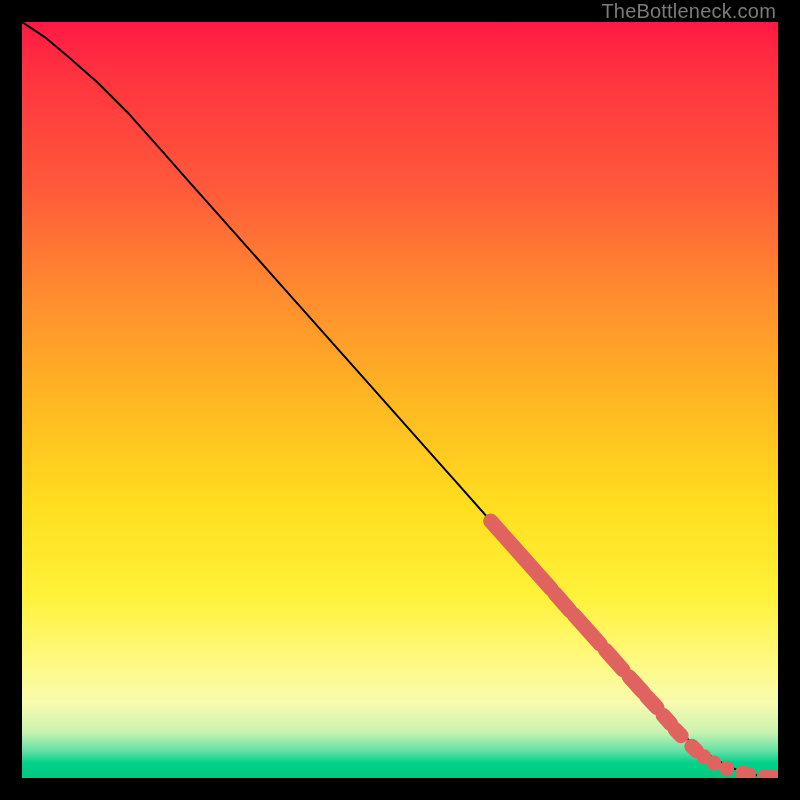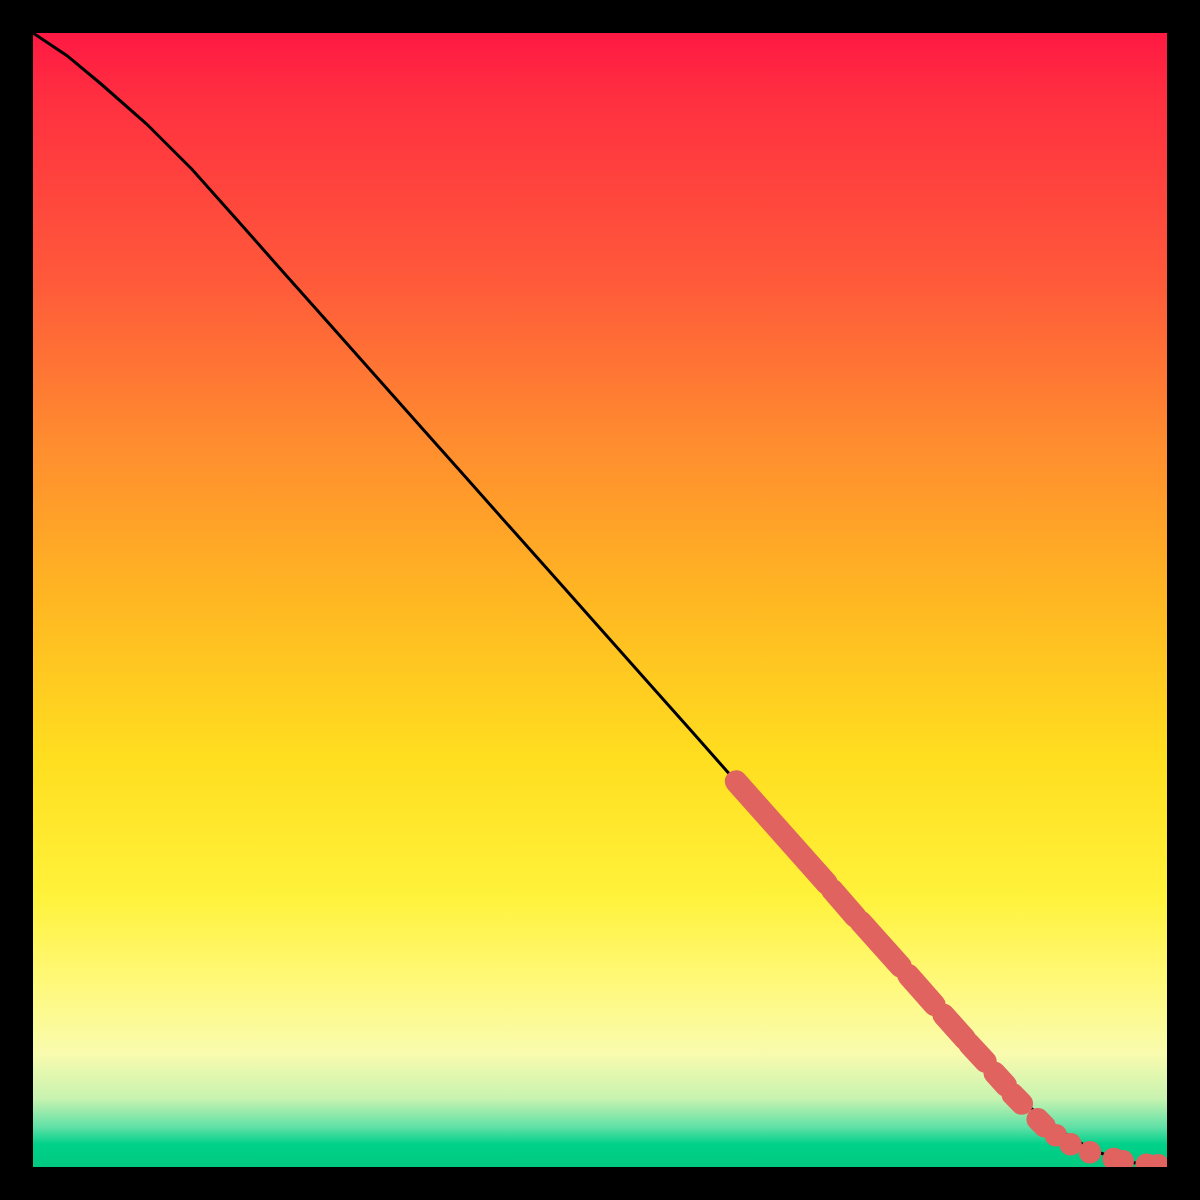--- a/index.html
+++ b/index.html
@@ -55,20 +55,21 @@
     top: 22px;
     width: 756px;
     height: 756px;
   }
 </style>
 </head>
 <body>
 
 <div class="outer">
   <div class="plot"></div>
+  <div class="watermark">TheBottleneck.com</div>
   <svg class="overlay" viewBox="0 0 756 756" preserveAspectRatio="none">
     <path id="curve-path" fill="none" stroke-width="2.0" stroke-linecap="round" d="M0.0 0.0 L22.7 15.1 L45.4 34.0 L75.6 60.5 L105.8 90.7 L136.1 124.7 L166.3 158.8 L196.6 192.8 L226.8 226.8 L257.0 260.8 L287.3 294.8 L317.5 328.9 L347.8 362.9 L378.0 396.9 L408.2 430.9 L438.5 464.9 L468.7 499.0 L499.0 533.0 L529.2 567.0 L559.4 601.0 L589.7 635.0 L619.9 669.1 L650.2 703.1 L665.3 716.7 L680.4 728.8 L695.5 738.6 L710.6 746.2 L725.8 751.5 L740.9 754.5 L756.0 755.2" stroke="#000000"></path>
     <g id="markers">
         <line x1="468.7" y1="499.0" x2="529.2" y2="567.0" stroke="#e0635f" stroke-width="15" stroke-linecap="round"></line>
         <line x1="533.0" y1="571.5" x2="548.1" y2="588.9" stroke="#e0635f" stroke-width="15" stroke-linecap="round"></line>
         <line x1="551.9" y1="592.7" x2="578.3" y2="622.2" stroke="#e0635f" stroke-width="15" stroke-linecap="round"></line>
         <line x1="583.6" y1="628.2" x2="601.0" y2="647.9" stroke="#e0635f" stroke-width="15" stroke-linecap="round"></line>
         <line x1="607.1" y1="654.7" x2="621.4" y2="670.6" stroke="#e0635f" stroke-width="15" stroke-linecap="round"></line>
         <line x1="624.5" y1="674.4" x2="635.0" y2="685.7" stroke="#e0635f" stroke-width="15" stroke-linecap="round"></line>
         <line x1="641.1" y1="693.3" x2="648.6" y2="701.6" stroke="#e0635f" stroke-width="15" stroke-linecap="round"></line>

